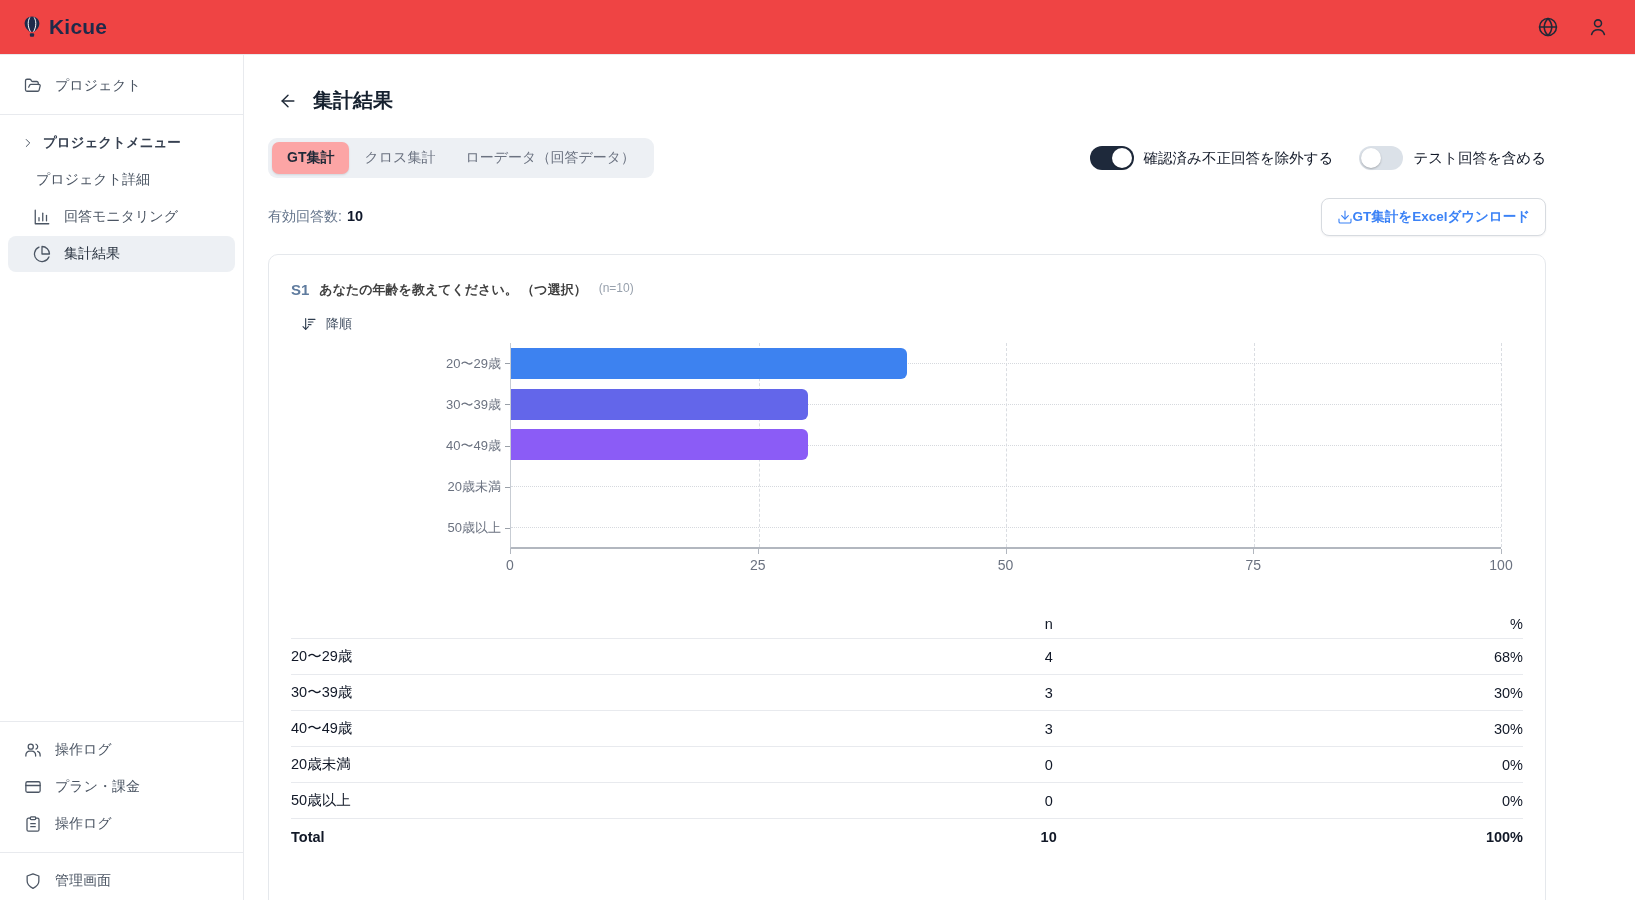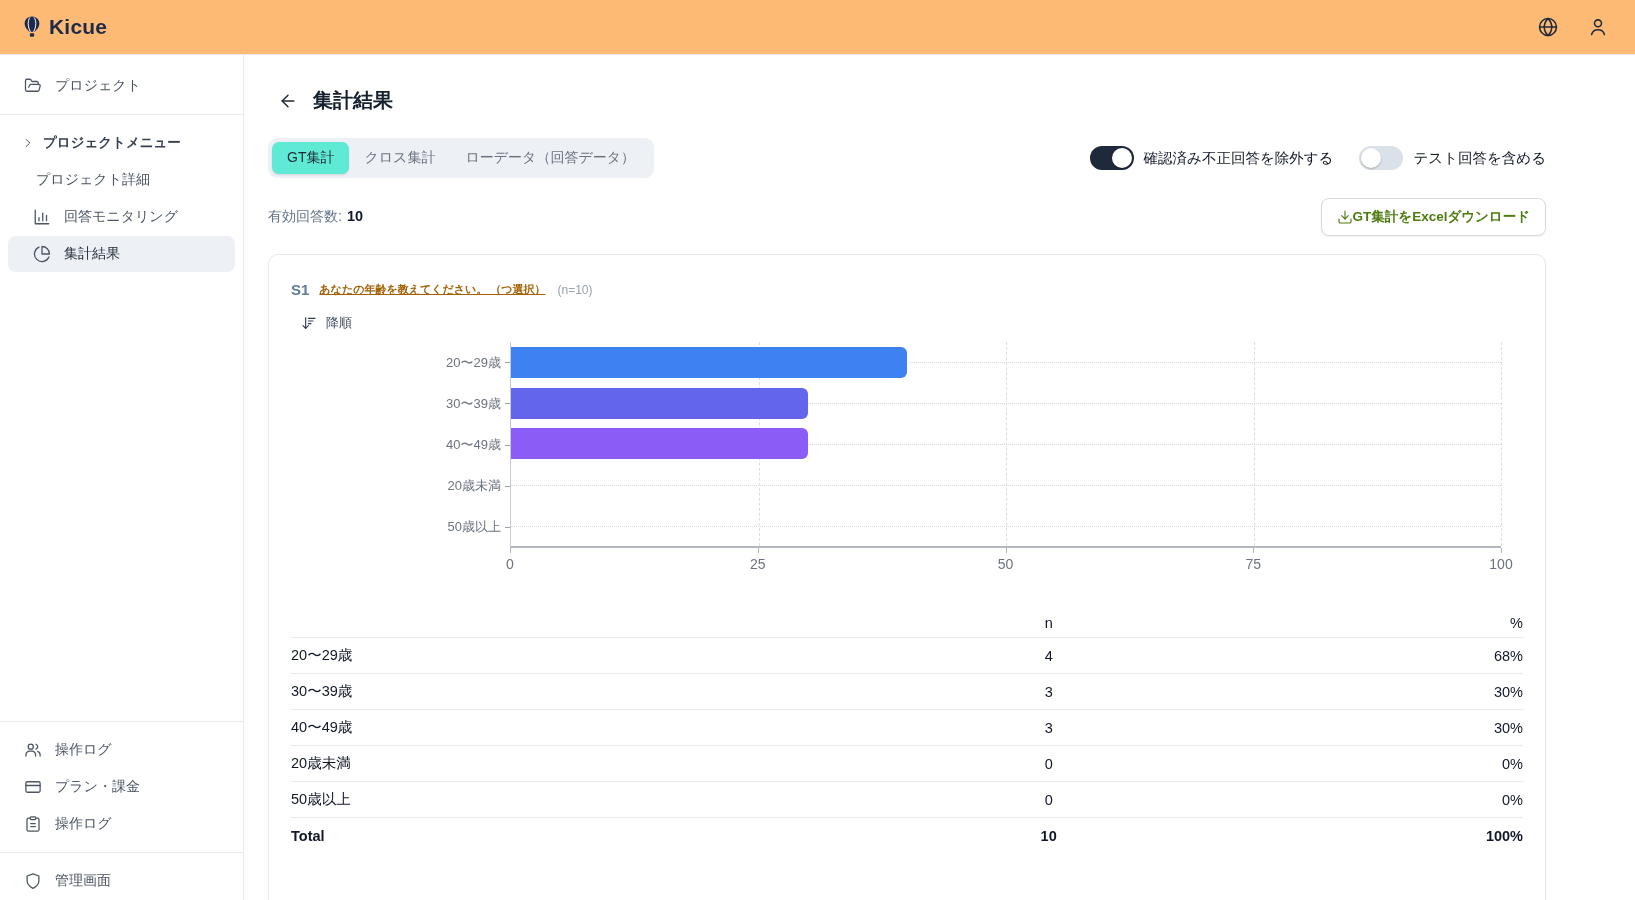--- a/index.html
+++ b/index.html
@@ -2,21 +2,21 @@
 <html><head>
 <meta charset="utf-8">
 <style>
   * { box-sizing: border-box; margin: 0; padding: 0; }
   html,body { width:1635px; height:900px; overflow:hidden; background:#fff;
     font-family:"Liberation Sans","DejaVu Sans",sans-serif; color:#1f2937; }
   svg { display:block; }
 
   
   .topbar { height:55px; display:flex; align-items:center; justify-content:space-between;
-    padding:0 26px 0 20px; border-bottom:1px solid #e8eaee; background:#fdba74; position:relative; z-index:3; }
+    padding:0 26px 0 20px; border-bottom:1px solid #e8eaee; background:#ef4444; position:relative; z-index:3; }
   .logo { display:flex; align-items:center; gap:5px; cursor:pointer; }
   .logo-icon { width:24px; height:24px; color:#1e2a4a; }
   .logo-text { font-size:21px; font-weight:700; color:#1e2a4a; letter-spacing:.2px; }
   .topbar-right { display:flex; align-items:center; gap:28px; }
   .icon-btn { background:none; border:none; color:#1f2937; width:22px; height:22px; cursor:pointer; padding:0; }
   .icon-btn svg { width:22px; height:22px; }
 
   
   .body-row { display:flex; height:845px; }
 
@@ -40,46 +40,46 @@
   .title-row { display:flex; align-items:center; gap:15px; margin:32px 0 24px; }
   .back-btn { background:none; border:none; cursor:pointer; color:#1f2937; width:20px; height:20px; padding:0; margin-left:10px; }
   .back-btn svg { width:20px; height:20px; }
   h1.page-title { font-size:20px; font-weight:700; color:#15202e; }
 
   .controls-row { display:flex; align-items:center; justify-content:space-between; margin-bottom:20px; }
   .tabs { display:inline-flex; background:#edf0f4; border-radius:9px; padding:4px; }
   .tab { border:none; background:transparent; padding:7px 15px; font-size:14px; font-weight:500;
     color:#6b7280; border-radius:7px; cursor:pointer; white-space:nowrap;
     font-family:"Liberation Sans","DejaVu Sans",sans-serif; }
-  .tab.active { background:#5eead4; color:#1f2937; font-weight:400; box-shadow:0 1px 2px rgba(16,24,40,.12); }
+  .tab.active { background:#fca5a5; color:#1f2937; font-weight:700; box-shadow:0 1px 2px rgba(16,24,40,.12); }
 
   .toggles { display:flex; align-items:center; gap:26px; }
   .toggle-row { display:flex; align-items:center; gap:10px; font-size:14.5px; color:#111827; }
   .switch { position:relative; width:44px; height:24px; border-radius:12px; border:none; cursor:pointer; flex-shrink:0; }
   .switch.on { background:#1e293b; }
   .switch.off { background:#dbe1e8; }
   .knob { position:absolute; top:2px; width:20px; height:20px; border-radius:50%; background:#fff;
     box-shadow:0 1px 2px rgba(0,0,0,.25); }
   .switch.on .knob { right:2px; }
   .switch.off .knob { left:2px; }
 
   .sub-row { display:flex; align-items:center; justify-content:space-between; margin-bottom:18px; }
   .valid { font-size:14px; color:#64748b; }
   .valid b { color:#0f172a; margin-left:5px; font-size:14.5px; }
   .download-btn { display:flex; align-items:center; background:#fff; border:1px solid #d7dbe0;
-    border-radius:8px; padding:9px 15px; font-size:13.5px; font-weight:600; color:#4d7c0f; cursor:pointer;
+    border-radius:8px; padding:9px 15px; font-size:13.5px; font-weight:600; color:#3b82f6; cursor:pointer;
     box-shadow:0 1px 2px rgba(16,24,40,.06); font-family:"Liberation Sans","DejaVu Sans",sans-serif; }
   .download-btn .dicon { width:16px; height:16px; }
   .download-btn .dicon svg { width:16px; height:16px; }
 
   
   .card { border:1px solid #e5e8ec; border-radius:10px; background:#fff; padding:26px 22px; height:760px; }
-  .question-row { display:flex; align-items:center; gap:10px; }
+  .question-row { display:flex; align-items:flex-start; gap:10px; }
   .q-code { font-size:15px; font-weight:700; color:#5f7b9e; }
-  .q-text { font-size:11px; font-weight:700; color:#a16207;text-decoration:underline; }
+  .q-text { font-size:13px; font-weight:700; color:#404040; }
   .q-n { font-size:12px; color:#98a1ad; margin-left:2px; }
   .sort-row { display:flex; align-items:center; gap:9px; margin:16px 0 4px 10px; font-size:13px; color:#3c4a5d; }
   .sort-row .sicon { width:16px; height:16px; color:#2f3c4e; }
   .sort-row .sicon svg { width:16px; height:16px; }
 
   
   .chart-area { margin-top:10px; }
   .chart-grid { display:flex; height:206px; }
   .chart-labels { width:219px; display:flex; flex-direction:column; flex-shrink:0; }
   .cat-label { flex:1; display:flex; align-items:center; justify-content:flex-end;

